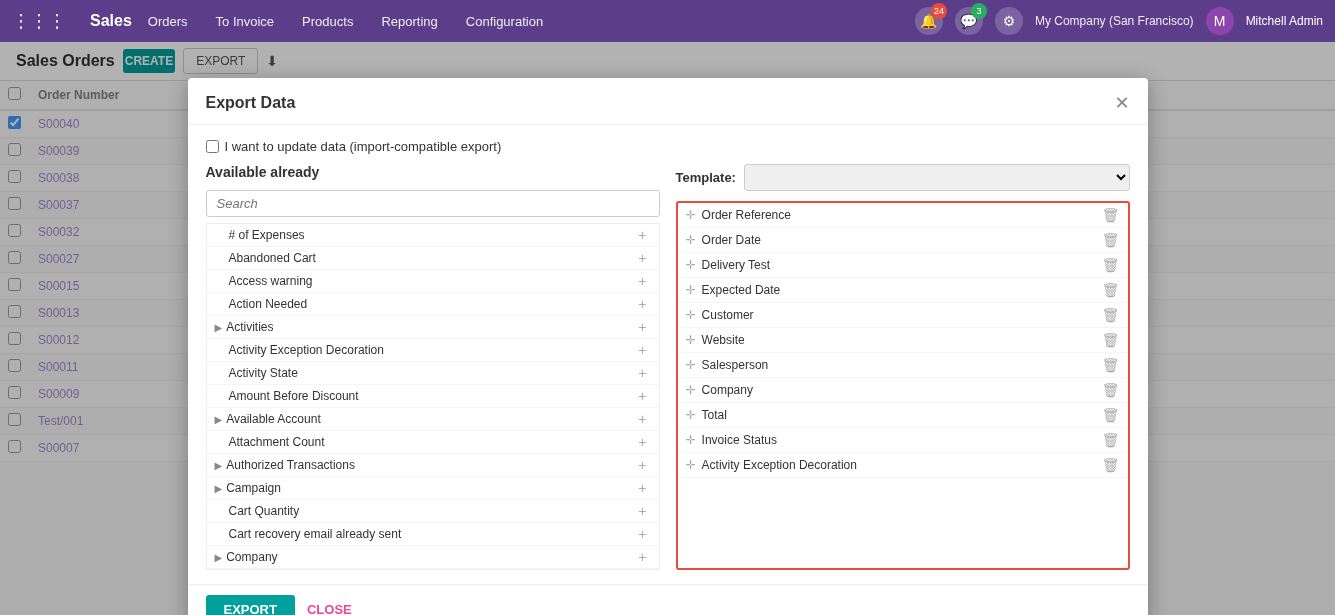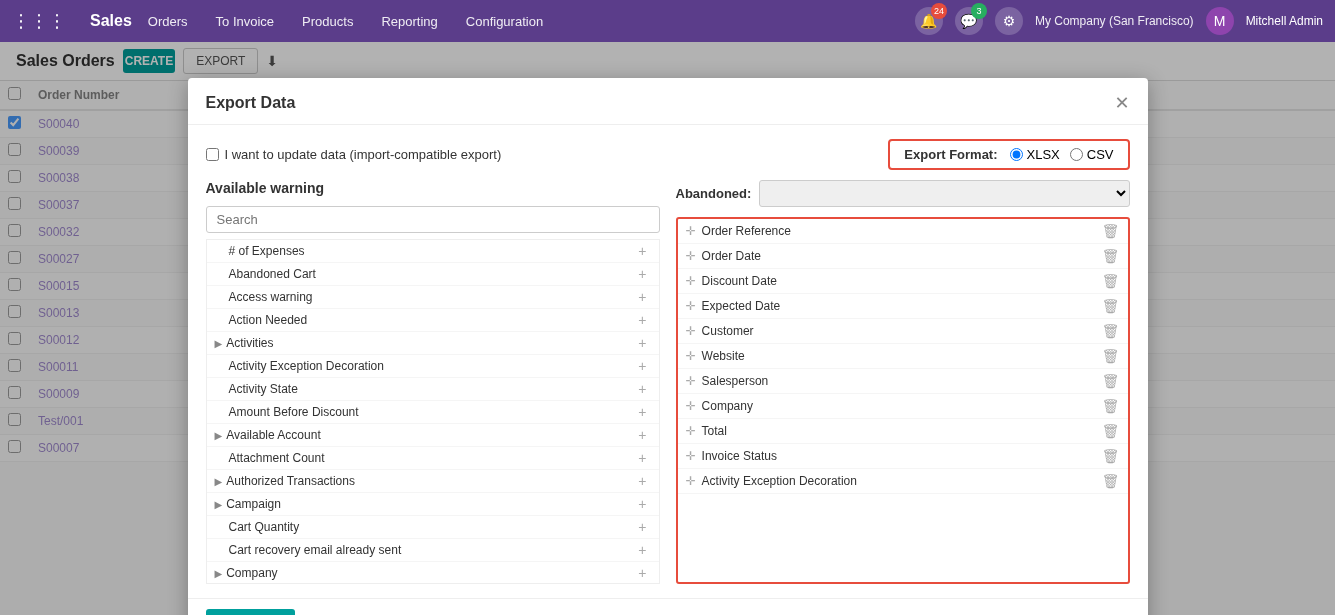--- a/index.html
+++ b/index.html
@@ -117,20 +117,21 @@
     
     .col-available { flex: 1; display: flex; flex-direction: column; gap: 6px; }
     .col-title { font-size: 14px; font-weight: bold; color: #333; margin-bottom: 4px; }
     .search-input {
       width: 100%;
       padding: 5px 10px;
       border: 1px solid #ccc;
       border-radius: 3px;
       font-size: 13px;
       outline: none;
+      font-style: italic;
     }
     .fields-list {
       flex: 1;
       overflow-y: auto;
       border: 1px solid #eee;
       background: #fff;
     }
     .field-item {
       display: flex;
       align-items: center;
@@ -364,39 +365,26 @@
         <button class="modal-close">✕</button>
       </div>
 
       <div class="modal-body">
 
         <div class="modal-top-row">
           <label class="checkbox-label">
             <input type="checkbox" style="">
             <span>I want to update data (import-compatible export)</span>
           </label>
-          <div class="export-format-box">
-            <span class="export-format-label">Export Format:</span>
-            <div class="radio-group">
-              <label class="radio-item">
-                <input type="radio" name="export_format" checked="" style="">
-                <span>XLSX</span>
-              </label>
-              <label class="radio-item">
-                <input type="radio" name="export_format" style="">
-                <span>CSV</span>
-              </label>
-            </div>
-          </div>
         </div>
 
         <div class="modal-columns">
 
           <div class="col-available">
-            <div class="col-title">Available warning</div>
+            <div class="col-title">Available already</div>
             <input class="search-input" type="text" placeholder="Search" style="">
             <div class="fields-list" id="available-fields-list">
                 <div class="field-item">
       <span style="width:14px;display:inline-block;"></span>
       <span># of Expenses</span>
       <span class="add-btn">+</span>
     </div>
                 <div class="field-item">
       <span style="width:14px;display:inline-block;"></span>
       <span>Abandoned Cart</span>
@@ -465,39 +453,39 @@
                 <div class="field-item">
       <span class="expand-arrow">▶</span>
       <span>Company</span>
       <span class="add-btn">+</span>
     </div>
               </div>
           </div>
 
           <div class="col-export">
             <div class="template-row">
-              <span class="template-label">Abandoned:</span>
+              <span class="template-label">Template:</span>
               <select class="template-select">
                 <option value=""></option>
               </select>
             </div>
             <div class="export-fields-list" id="export-fields-list">
                 <div class="export-field-item">
       <span class="drag-handle">✛</span>
       <span>Order Reference</span>
       <span class="delete-btn">🗑</span>
     </div>
                 <div class="export-field-item">
       <span class="drag-handle">✛</span>
       <span>Order Date</span>
       <span class="delete-btn">🗑</span>
     </div>
                 <div class="export-field-item">
       <span class="drag-handle">✛</span>
-      <span>Discount Date</span>
+      <span>Delivery Test</span>
       <span class="delete-btn">🗑</span>
     </div>
                 <div class="export-field-item">
       <span class="drag-handle">✛</span>
       <span>Expected Date</span>
       <span class="delete-btn">🗑</span>
     </div>
                 <div class="export-field-item">
       <span class="drag-handle">✛</span>
       <span>Customer</span>

